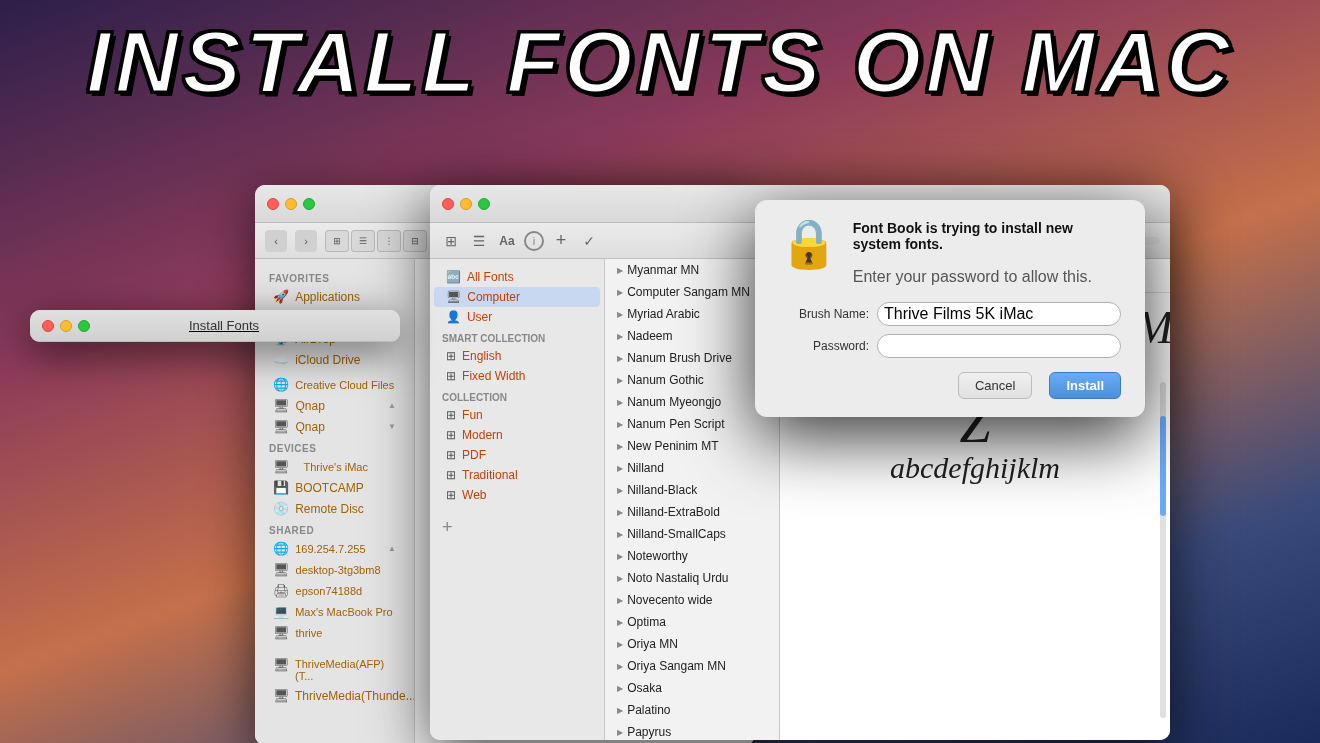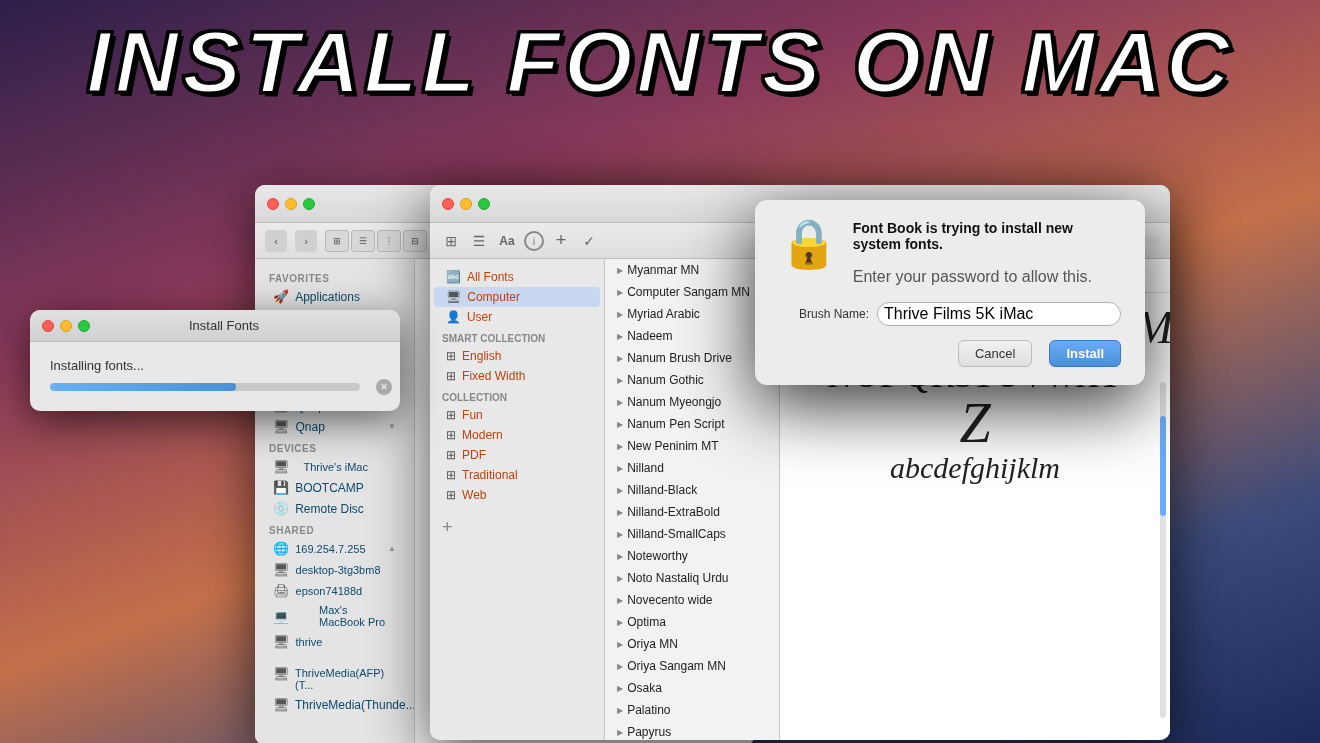--- a/index.html
+++ b/index.html
@@ -53,20 +53,21 @@
       overflow: hidden;
     }
     .install-dialog .titlebar {
       background: linear-gradient(180deg, #e0e0e0 0%, #d0d0d0 100%);
       padding: 8px 12px;
       display: flex;
       align-items: center;
       gap: 6px;
       border-bottom: 1px solid #bbb;
       border-radius: 10px 10px 0 0;
+      text-decoration: underline;
     }
     .traffic-light {
       width: 12px; height: 12px;
       border-radius: 50%;
     }
     .tl-red { background: #ff5f57; border: 1px solid #e0443e; }
     .tl-yellow { background: #febc2e; border: 1px solid #d4a027; }
     .tl-green { background: #28c840; border: 1px solid #1dac33; }
     .dialog-title-text {
       flex: 1;
@@ -207,21 +208,21 @@
       padding: 3px 14px;
       display: flex;
       align-items: center;
       gap: 6px;
       color: #333;
       cursor: pointer;
       border-radius: 4px;
       margin: 0 4px;
     }
     .sidebar-icon { font-size: 13px; color: #555; min-width: 16px; }
-    .sidebar-label { font-size: 12px; color: #0c4a6e; }
+    .sidebar-label { font-size: 12px; color: #a16207; }
 
     .finder-main {
       flex: 1;
       padding: 10px;
       display: flex;
       flex-direction: column;
       overflow: hidden;
     }
     .file-grid {
       display: flex;
@@ -530,29 +531,20 @@
   <span class="title-text">INSTALL FONTS ON MAC</span>
 </div>
 
 <div class="install-dialog">
   <div class="titlebar">
     <div class="traffic-light tl-red"></div>
     <div class="traffic-light tl-yellow"></div>
     <div class="traffic-light tl-green"></div>
     <span class="dialog-title-text">Install Fonts</span>
   </div>
-  <div class="body">
-    <div class="installing-label">Installing fonts...</div>
-    <div style="position:relative; padding-right: 20px;">
-      <div class="progress-bar-bg">
-        <div class="progress-bar-fill"></div>
-      </div>
-      <div class="progress-x">✕</div>
-    </div>
-  </div>
 </div>
 
 <div class="finder-window">
   <div class="finder-titlebar">
     <div class="traffic-light tl-red"></div>
     <div class="traffic-light tl-yellow"></div>
     <div class="traffic-light tl-green"></div>
   </div>
   <div class="finder-toolbar">
     <div class="nav-btn">‹</div>
@@ -628,21 +620,21 @@
       <div class="sidebar-item">
         <span class="sidebar-icon">🖥</span>
         <span class="sidebar-label" style="font-size:11px;">desktop-3tg3bm8</span>
       </div>
       <div class="sidebar-item">
         <span class="sidebar-icon">🖨</span>
         <span class="sidebar-label" style="font-size:11px;">epson74188d</span>
       </div>
       <div class="sidebar-item">
         <span class="sidebar-icon">💻</span>
-        <span class="sidebar-label" style="font-size:11px;margin-left:24px;">Max's MacBook Pro</span>
+        <span class="sidebar-label" style="font-size:11px;">Max's MacBook Pro</span>
       </div>
       <div class="sidebar-item">
         <span class="sidebar-icon">🖥</span>
         <span class="sidebar-label" style="font-size:11px;">thrive</span>
       </div>
       <div class="sidebar-item">
         <span class="sidebar-icon">🖥</span>
         <span class="sidebar-label" style="font-size:11px;margin-top:12px;">ThriveMedia(AFP)(T...</span>
       </div>
       <div class="sidebar-item">
@@ -854,18 +846,22 @@
     <div class="pwd-header-text">
       <h3>Font Book is trying to install new system fonts.</h3>
       <p>Enter your password to allow this.</p>
     </div>
   </div>
   <div class="pwd-form">
     <div class="pwd-row">
       <span class="pwd-label">Brush Name:</span>
       <input class="pwd-input" type="text" value="Thrive Films 5K iMac" style="">
     </div>
+    <div class="pwd-row">
+      <span class="pwd-label">Password:</span>
+      <input class="pwd-input" type="password" style="">
+    </div>
   </div>
   <div class="pwd-buttons">
     <button class="pwd-btn pwd-btn-cancel">Cancel</button>
     <button class="pwd-btn pwd-btn-install">Install</button>
   </div>
 </div>
 
 </body></html>

